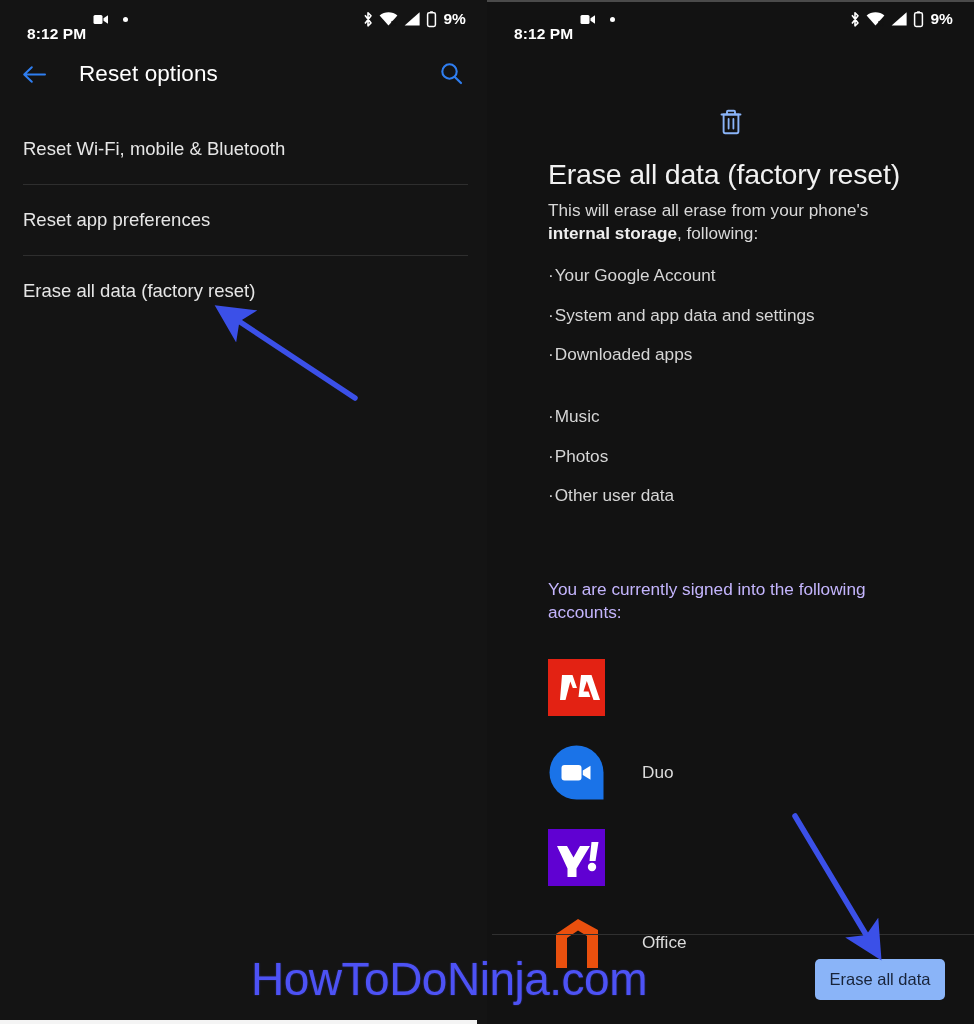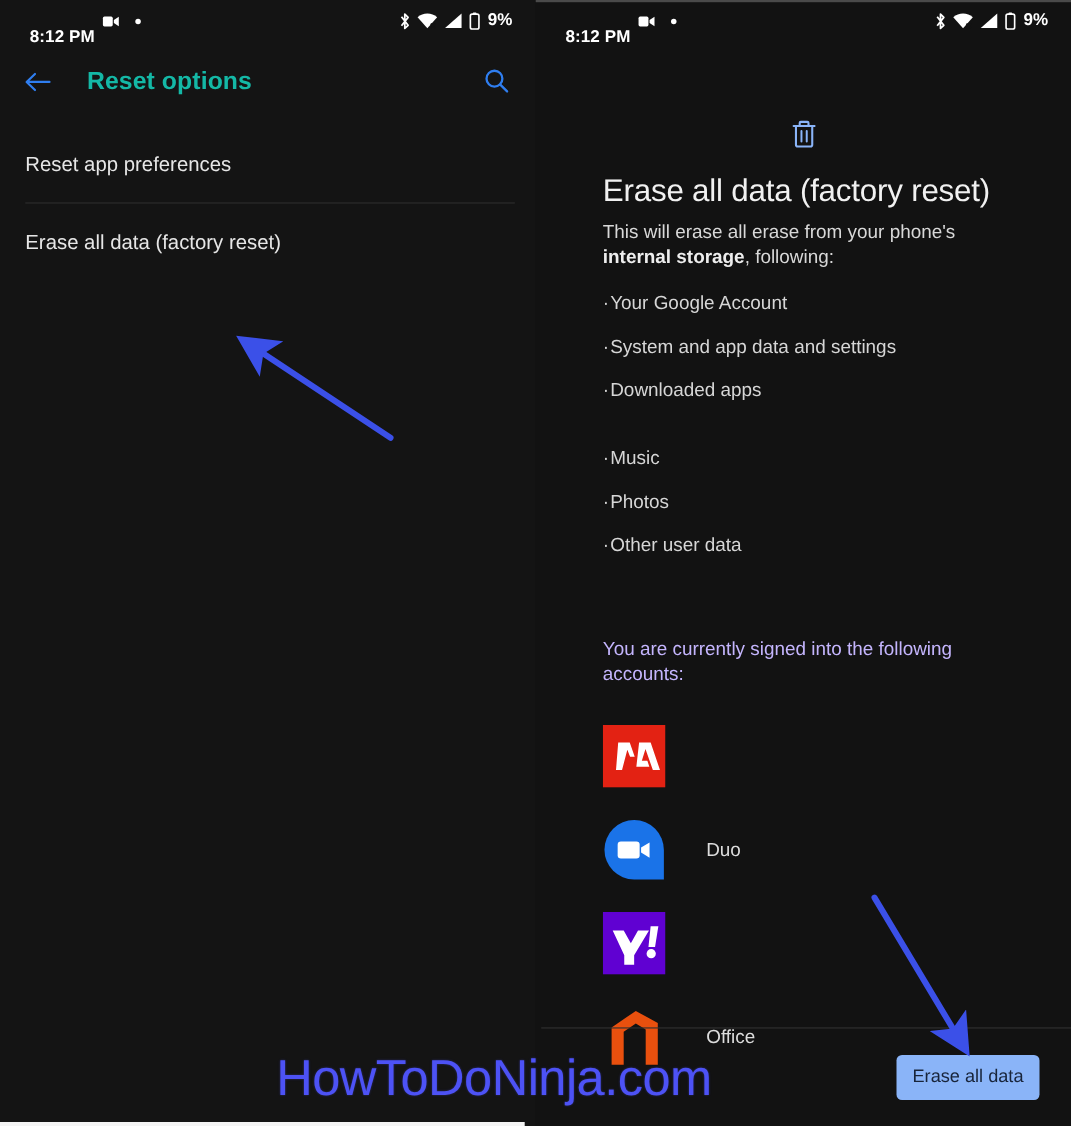--- a/index.html
+++ b/index.html
@@ -26,21 +26,21 @@
   .sb-right { margin-left:auto; display:flex; align-items:center; gap:5px; padding-right: 21px; }
   .sb-time { font-size: 15.5px; font-weight: bold; margin-top: 30px; }
   .sb-dot { width:5px; height:5px; border-radius:50%; background:#fff; display:inline-block; margin-left:7px; }
   .sb-ico { display:inline-flex; align-items:center; }
   .sb-batt-pct { font-size:15.5px; font-weight:bold; margin-left:1px; }
 
   
   .appbar { position:absolute; top:50px; left:0; width:100%; height:48px; display:flex; align-items:center; }
   .appbar .back { margin-left:22px; display:flex; align-items:center; cursor:pointer; }
   .appbar .title {
-    margin-left:32px; color:#14b8a6; font-size:22.5px; font-weight:bold;
+    margin-left:32px; color:#ffffff; font-size:22.5px; font-weight:normal;
     letter-spacing:.1px;
   }
   .appbar .search { position:absolute; right:23px; top:50%; transform:translateY(-50%); display:flex; }
 
   
   .reset-list { position:absolute; top:113px; left:0; width:100%; }
   .reset-row {
     position:relative; height:71px; display:flex; align-items:center;
     padding-left:23px; cursor:pointer;
   }
@@ -151,20 +151,23 @@
       <span class="title">Reset options</span>
       <span class="search">
         <svg width="25" height="25" viewBox="0 0 25 25">
             <circle cx="10.5" cy="10" r="7.2" stroke="#2f7ef0" stroke-width="2.1" fill="none"></circle>
             <path d="M15.8 15.4 L22 21.6" stroke="#2f7ef0" stroke-width="2.1" stroke-linecap="round"></path>
           </svg>
       </span>
     </div>
 
     <div class="reset-list">
+      <div class="reset-row">
+        <span class="label">Reset Wi-Fi, mobile &amp; Bluetooth</span>
+      </div>
       <div class="reset-row">
         <span class="label">Reset app preferences</span>
       </div>
       <div class="reset-row">
         <span class="label">Erase all data (factory reset)</span>
       </div>
     </div>
   </div>
 
   <div class="panel" id="right-panel">

